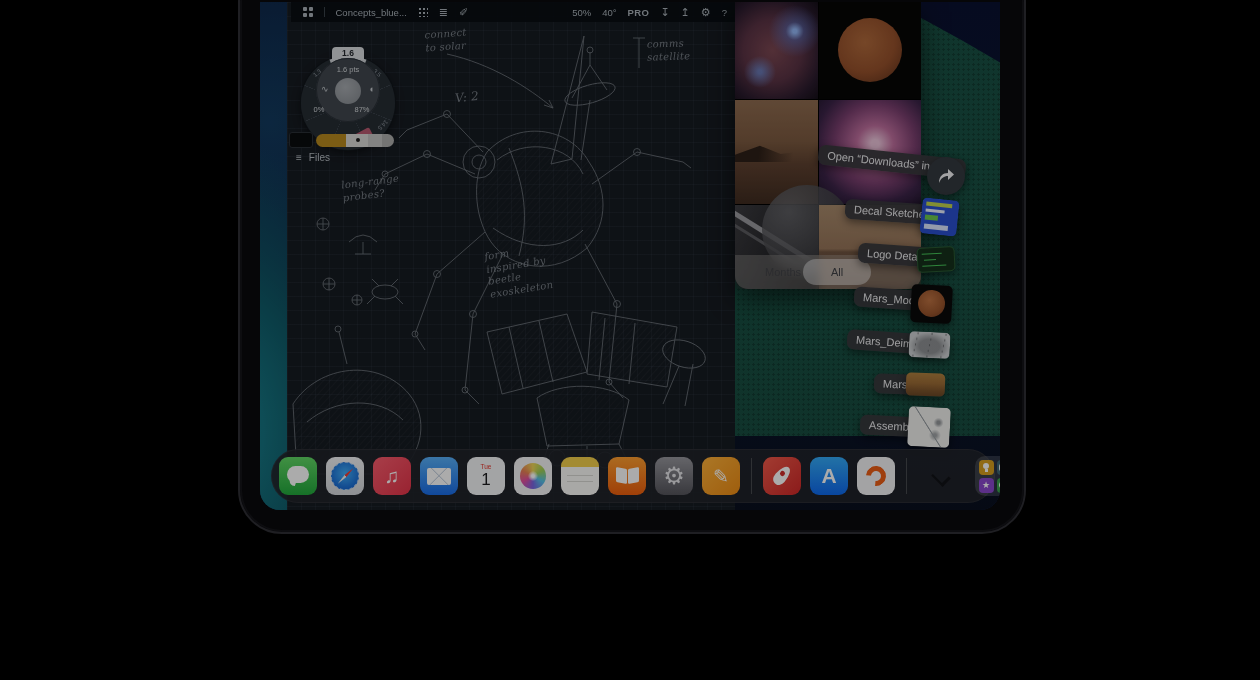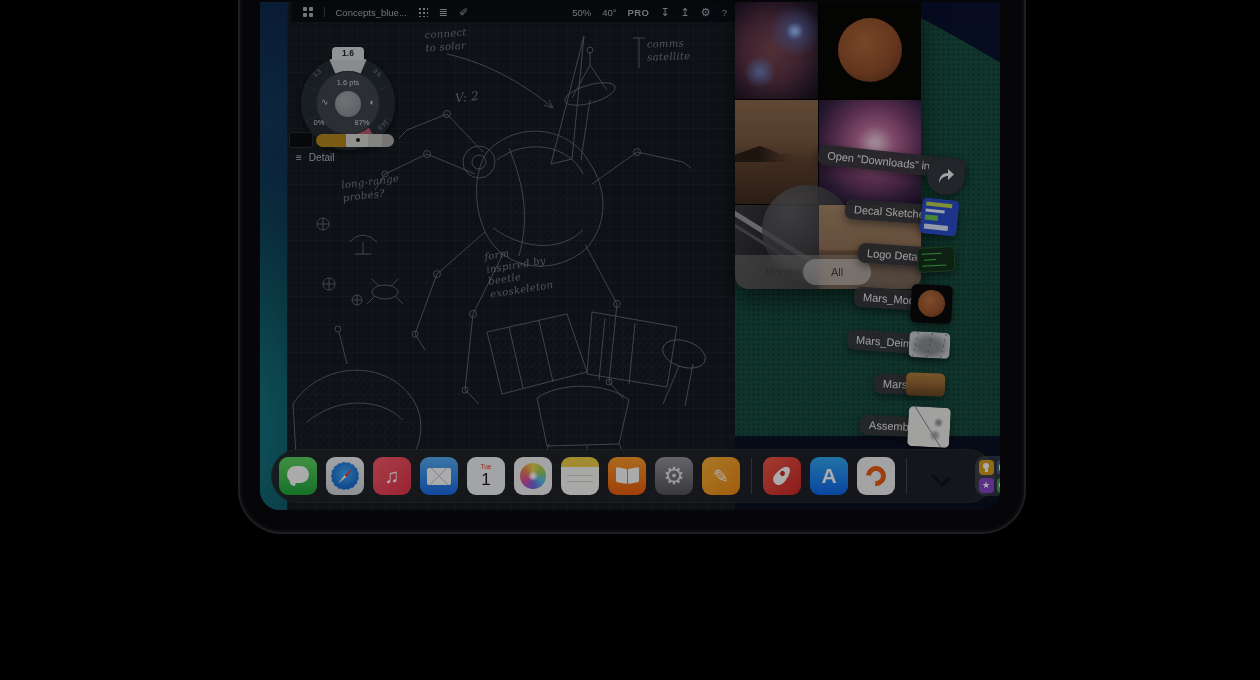--- a/index.html
+++ b/index.html
@@ -42,21 +42,21 @@
   .ring{position:absolute;inset:0;border-radius:50%;
     background:repeating-conic-gradient(from 22.5deg,#262d34 0deg 44deg,#39414a 44deg 45deg);
     box-shadow:0 0 0 1px #11161b,0 3px 8px rgba(0,0,0,.5);}
   .wedge{position:absolute;inset:0;border-radius:50%;
     clip-path:polygon(50% 50%,26% -6%,74% -6%);background:#ccd0d4;}
   .wtab{position:absolute;left:31px;top:-9px;width:32px;height:13px;background:#d8dbde;border-radius:4px 4px 0 0;
     color:#24282d;font-size:8.5px;font-weight:bold;text-align:center;line-height:13px;}
   .wseg{position:absolute;font-size:6px;color:#8b929a;}
   .wchip-red{position:absolute;left:56px;top:74px;width:15px;height:10px;background:#b85a70;border-radius:2px;transform:rotate(-28deg);}
   .wchip-dark{position:absolute;left:34px;top:78px;width:12px;height:9px;background:#15191e;border:1px solid #3c434b;border-radius:1px;}
-  .wcenter{position:absolute;left:15px;top:15px;width:64px;height:64px;border-radius:50%;background:#41474e;
+  .wcenter{position:absolute;left:15px;top:2px;width:64px;height:64px;border-radius:50%;background:#41474e;
     box-shadow:inset 0 0 0 1px #2b3138;}
   .wcenter .lbl{position:absolute;left:0;width:64px;text-align:center;color:#d2d6da;font-size:7.5px;}
   .knob{position:absolute;left:19px;top:20px;width:26px;height:26px;border-radius:50%;
     background:radial-gradient(circle at 40% 35%,#a8acb1,#84898f);}
   .wicon{position:absolute;color:#c6cacf;font-size:9px;}
   
   #colorbar{position:absolute;left:2px;top:130px;display:flex;align-items:center;gap:3px;}
   .sw-black{width:22px;height:14px;border-radius:3px;background:#0a0c0e;border:1px solid #2a3037;}
   .cstrip{width:78px;height:13px;border-radius:7px;overflow:hidden;display:flex;position:relative;}
   .cstrip i{display:block;height:100%;}
@@ -331,21 +331,21 @@
           <i style="width:30px;background:#b8891f;"></i>
           <i style="width:22px;background:#d8d8d6;"></i>
           <i style="width:14px;background:#c4c4c2;"></i>
           <i style="width:12px;background:#aeaeac;"></i>
           <span class="cdot"></span>
         </span>
       </div>
 
       <div id="layersrow">
         <span>≡</span>
-        <span>Detail</span>
+        <span>Files</span>
       </div>
     </div>
 
     <div id="photos">
       <div class="ph ph-horsehead"></div>
       <div class="ph ph-marsglobe"></div>
       <div class="ph ph-marsland"></div>
       <div class="ph ph-orion"></div>
       <div class="ph ph-probe"></div>
       <div class="ph ph-desert"></div>

